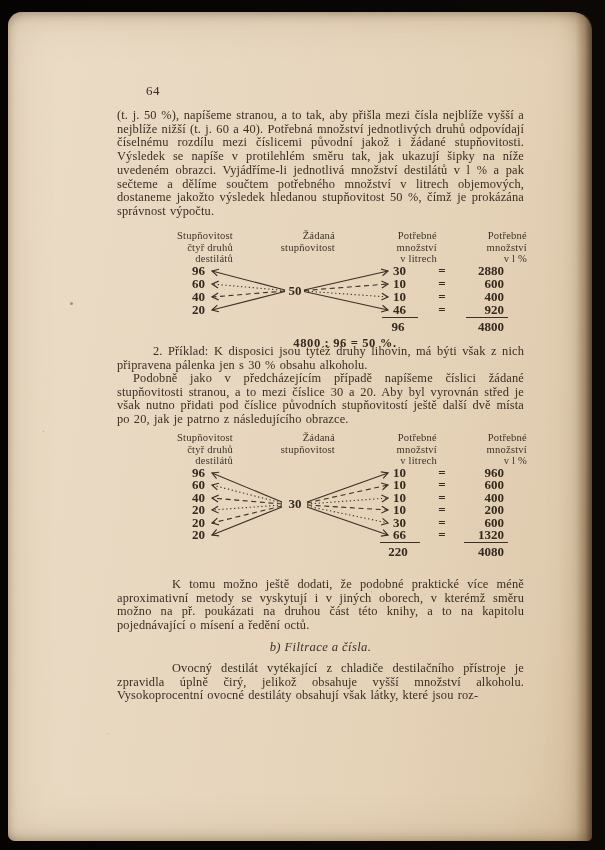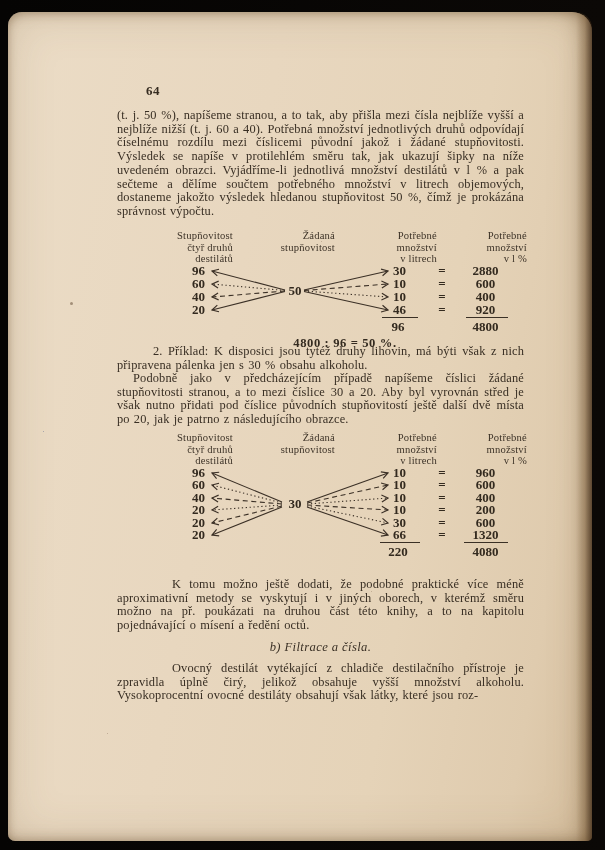--- a/index.html
+++ b/index.html
@@ -11,31 +11,31 @@
     box-shadow:inset 0 0 46px rgba(125,95,60,.22),
                inset -16px 0 22px -10px rgba(95,65,35,.55),
                inset 4px 5px 10px -4px rgba(90,60,30,.35),
                inset 0 -7px 12px -7px rgba(90,60,30,.35);
     font-family:"Liberation Serif","DejaVu Serif",serif;color:#362c21;}
   #paper::after{content:"";position:absolute;top:0;right:0;width:16px;height:100%;
     border-radius:0 20px 5px 0;
     background:linear-gradient(to right,rgba(0,0,0,0) 0%,rgba(105,75,40,.28) 55%,rgba(55,35,18,.65) 100%);}
   .para{position:absolute;left:109px;width:407px;text-align:justify;
     font-size:12.4px;line-height:13.7px;letter-spacing:.15px;word-spacing:.9px;color:#382e23;}
-  .pagenum{position:absolute;left:138px;top:71px;font-size:13px;font-weight:bold;letter-spacing:.5px;}
+  .pagenum{position:absolute;left:138px;top:71px;font-size:13px;font-weight:normal;letter-spacing:.5px;}
   .headline{position:absolute;left:109px;width:407px;text-align:center;
     font-size:12.6px;font-style:italic;letter-spacing:.4px;color:#3a3025;}
   .diagram{position:absolute;left:109px;width:407px;}
   .dh{position:absolute;top:2px;font-size:10.6px;line-height:11.6px;text-align:right;
     white-space:pre-line;color:#3c3227;letter-spacing:.2px;}
   .dnum{position:absolute;font-size:13px;font-weight:bold;color:#332a1f;line-height:13px;}
   .dleft{left:38px;width:50px;text-align:right;}
   .dright{left:276px;width:46px;text-align:left;}
   .deq{left:310px;width:30px;text-align:center;font-weight:bold;}
-  .dlp{left:340px;width:57px;text-align:center;}
+  .dlp{left:330px;width:57px;text-align:right;}
   .dcenter{width:34px;text-align:center;}
   .sumrule{position:absolute;height:1.4px;background:#3a3025;}
   .formula{position:absolute;text-align:center;font-size:12.6px;font-weight:bold;
     letter-spacing:.6px;color:#342b20;}
   svg.flow{position:absolute;left:0;top:0;overflow:visible;}
   svg.flow line{stroke:#3b3026;stroke-width:1.1;fill:none;}
   svg.flow line.dot{stroke-dasharray:1.3 2.6;}
   svg.flow line.dash{stroke-dasharray:5 3.6;}
   .speck{position:absolute;width:3px;height:3px;border-radius:50%;background:rgba(105,82,58,.55);
     box-shadow:-28px 128px 0 -1px rgba(80,95,140,.55), 250px -62px 0 -1px rgba(110,85,60,.4),

